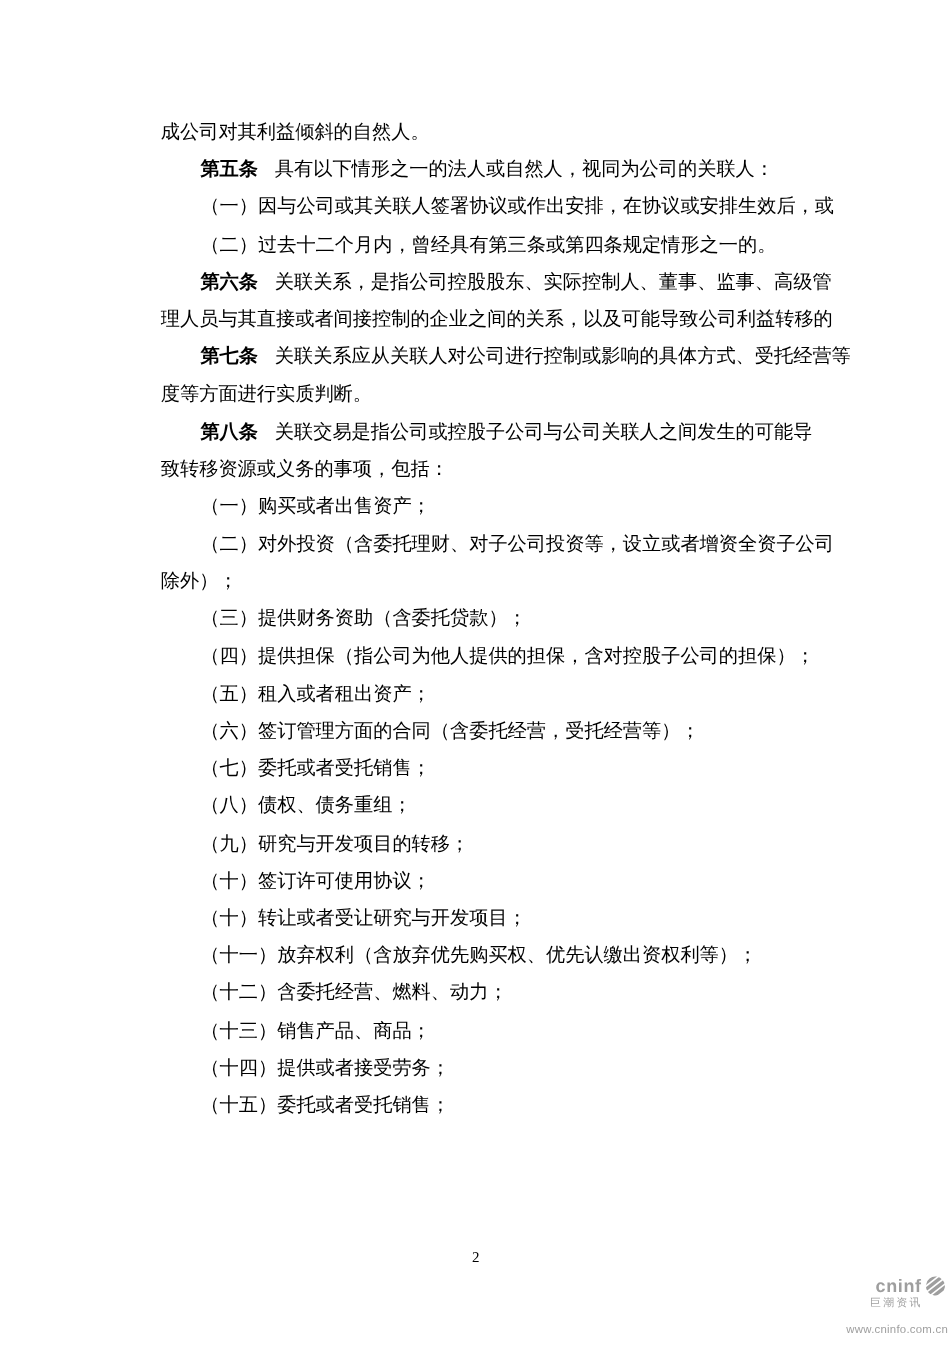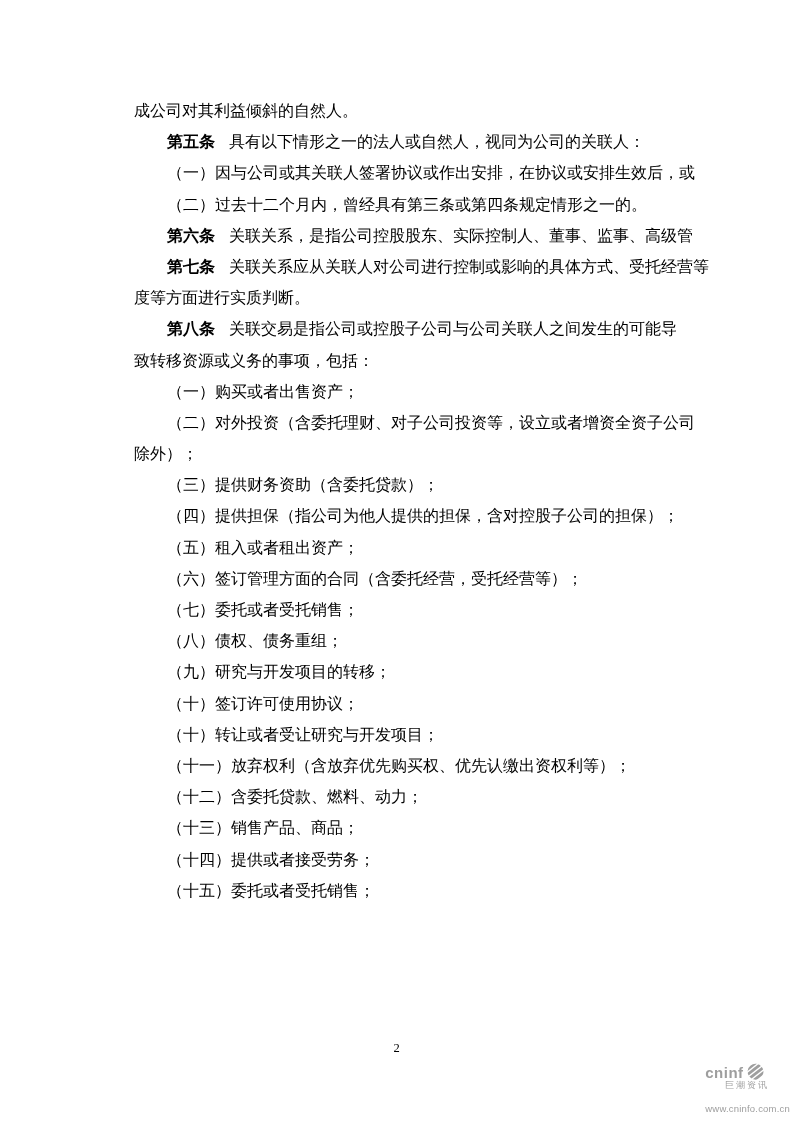--- a/index.html
+++ b/index.html
@@ -18,21 +18,21 @@
   .head{font-weight:700;margin-right:14px;}
   .pagenum{
     position:absolute;top:1040px;left:0;width:793px;
     text-align:center;font-size:12.5px;line-height:16px;
   }
   .wm{
     position:absolute;right:3px;bottom:8px;
     color:#9e9e9e;text-align:right;
     font-family:"Liberation Sans","DejaVu Sans",sans-serif;
   }
-  .wm-top{display:flex;align-items:center;justify-content:flex-start;gap:1px;}
+  .wm-top{display:flex;align-items:center;justify-content:flex-end;gap:1px;}
   .wm-brand{font-weight:700;font-size:15px;letter-spacing:.5px;}
   .wm-icon{width:21px;height:19px;display:inline-block;}
   .wm-cn{font-size:9px;letter-spacing:2px;margin:-3px 21px 0 0;}
   .wm-url{font-size:9.5px;margin-top:11px;letter-spacing:.2px;}
 </style>
 </head>
 <body>
 
 <div class="content" id="doc-body">
   <div class="line">
@@ -49,20 +49,23 @@
 
 
   <div class="line ind">
     <span class="txt">（二）过去十二个月内，曾经具有第三条或第四条规定情形之一的。</span>
   </div>
 
   <div class="line ind">
     <b class="head">第六条</b><span class="txt">关联关系，是指公司控股股东、实际控制人、董事、监事、高级管</span>
   </div>
 
+  <div class="line">
+    <span class="txt">理人员与其直接或者间接控制的企业之间的关系，以及可能导致公司利益转移的</span>
+  </div>
 
 
   <div class="line ind">
     <b class="head">第七条</b><span class="txt">关联关系应从关联人对公司进行控制或影响的具体方式、受托经营等</span>
   </div>
 
   <div class="line">
     <span class="txt">度等方面进行实质判断。</span>
   </div>
 
@@ -120,21 +123,21 @@
 
   <div class="line ind">
     <span class="txt">（十）转让或者受让研究与开发项目；</span>
   </div>
 
   <div class="line ind">
     <span class="txt">（十一）放弃权利（含放弃优先购买权、优先认缴出资权利等）；</span>
   </div>
 
   <div class="line ind">
-    <span class="txt">（十二）含委托贷款、燃料、动力；</span>
+    <span class="txt">（十二）含委托经营、燃料、动力；</span>
   </div>
 
   <div class="line ind">
     <span class="txt">（十三）销售产品、商品；</span>
   </div>
 
   <div class="line ind">
     <span class="txt">（十四）提供或者接受劳务；</span>
   </div>
 

